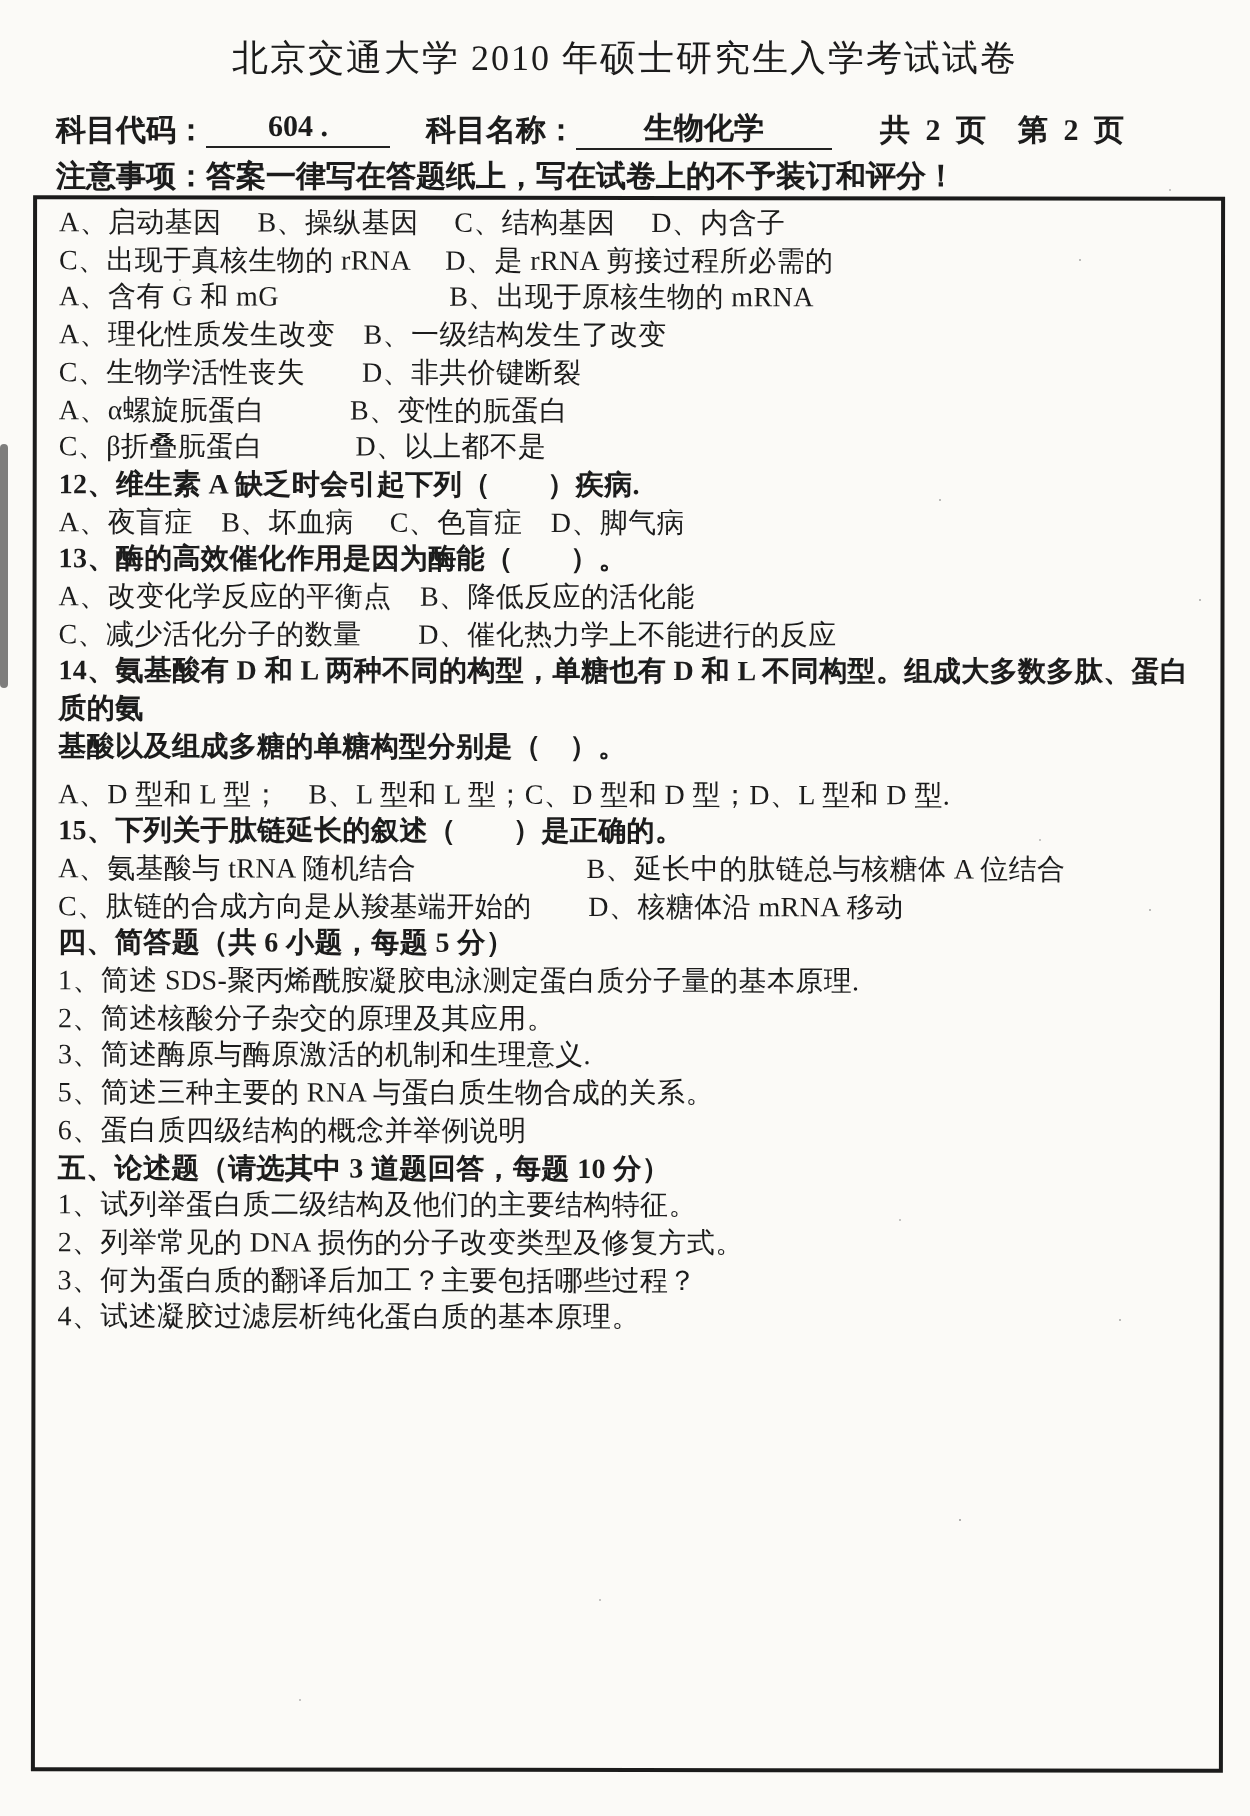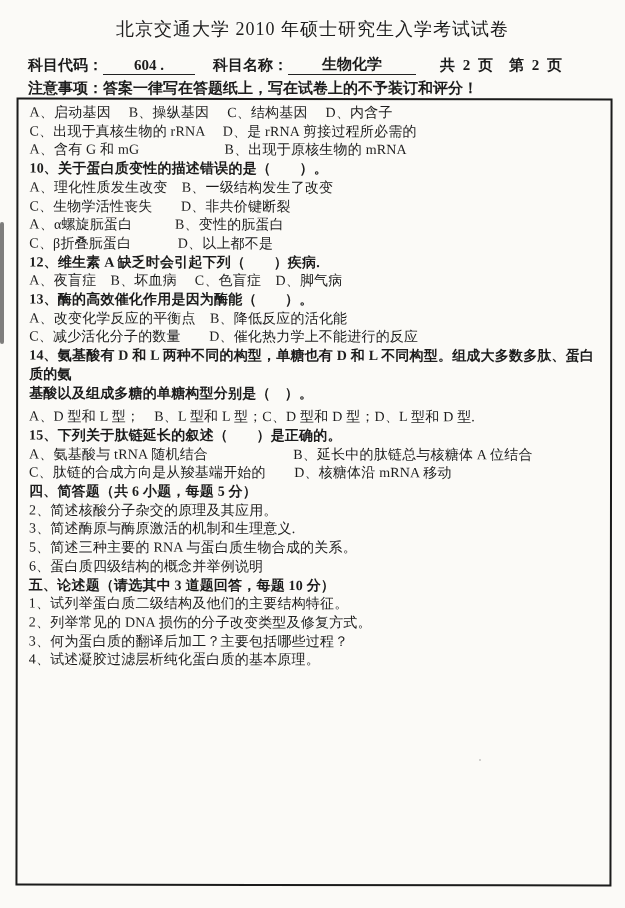--- a/index.html
+++ b/index.html
@@ -36,21 +36,21 @@
   }
   .page-title {
     text-align: center;
     padding-top: 17px;
     font-size: 18px;
     font-weight: normal;
     letter-spacing: 1px;
   }
   .header-row {
     display: flex;
-    align-items: flex-end;
+    align-items: center;
     margin: 14px 8px 0 28px;
     font-size: 15px;
     font-weight: bold;
     white-space: nowrap;
   }
   .u-line {
     display: inline-block;
     border-bottom: 1.6px solid #222;
     text-align: center;
     font-weight: bold;
@@ -100,37 +100,37 @@
   <span class="u-line name-line">生物化学</span>
   <span class="pages-info"><span>共 2 页</span><span>第 2 页</span></span>
 </div>
 
 <div class="notice-row">注意事项：答案一律写在答题纸上，写在试卷上的不予装订和评分！</div>
 
 <div class="exam-box">
   <div class="line">A、启动基因　 B、操纵基因　 C、结构基因　 D、内含子</div>
   <div class="line">C、出现于真核生物的 rRNA　 D、是 rRNA 剪接过程所必需的</div>
   <div class="line">A、含有 G 和 mG　　　　　　B、出现于原核生物的 mRNA</div>
-  <div class="line bold">10、关于蛋白质变性的描述错误的是（　　）。</div>
   <div class="line">A、理化性质发生改变　B、一级结构发生了改变</div>
   <div class="line">C、生物学活性丧失　　D、非共价键断裂</div>
   <div class="line">A、α螺旋朊蛋白　　　B、变性的朊蛋白</div>
   <div class="line">C、β折叠朊蛋白　　　 D、以上都不是</div>
   <div class="line bold">12、维生素 A 缺乏时会引起下列（　　）疾病.</div>
   <div class="line">A、夜盲症　B、坏血病　 C、色盲症　D、脚气病</div>
   <div class="line bold">13、酶的高效催化作用是因为酶能（　　）。</div>
   <div class="line">A、改变化学反应的平衡点　B、降低反应的活化能</div>
   <div class="line">C、减少活化分子的数量　　D、催化热力学上不能进行的反应</div>
   <div class="line bold">14、氨基酸有 D 和 L 两种不同的构型，单糖也有 D 和 L 不同构型。组成大多数多肽、蛋白质的氨</div>
   <div class="line bold">基酸以及组成多糖的单糖构型分别是（　）。</div>
   <div class="line gap-top">A、D 型和 L 型；　B、L 型和 L 型；C、D 型和 D 型；D、L 型和 D 型.</div>
   <div class="line bold">15、下列关于肽链延长的叙述（　　）是正确的。</div>
   <div class="line">A、氨基酸与 tRNA 随机结合　　　　　　B、延长中的肽链总与核糖体 A 位结合</div>
   <div class="line">C、肽链的合成方向是从羧基端开始的　　D、核糖体沿 mRNA 移动</div>
   <div class="line bold">四、简答题（共 6 小题，每题 5 分）</div>
+  <div class="line">1、简述 SDS-聚丙烯酰胺凝胶电泳测定蛋白质分子量的基本原理.</div>
   <div class="line">2、简述核酸分子杂交的原理及其应用。</div>
   <div class="line">3、简述酶原与酶原激活的机制和生理意义.</div>
   <div class="line">5、简述三种主要的 RNA 与蛋白质生物合成的关系。</div>
   <div class="line">6、蛋白质四级结构的概念并举例说明</div>
   <div class="line bold">五、论述题（请选其中 3 道题回答，每题 10 分）</div>
   <div class="line">1、试列举蛋白质二级结构及他们的主要结构特征。</div>
   <div class="line">2、列举常见的 DNA 损伤的分子改变类型及修复方式。</div>
   <div class="line">3、何为蛋白质的翻译后加工？主要包括哪些过程？</div>
   <div class="line">4、试述凝胶过滤层析纯化蛋白质的基本原理。</div>
 </div>

